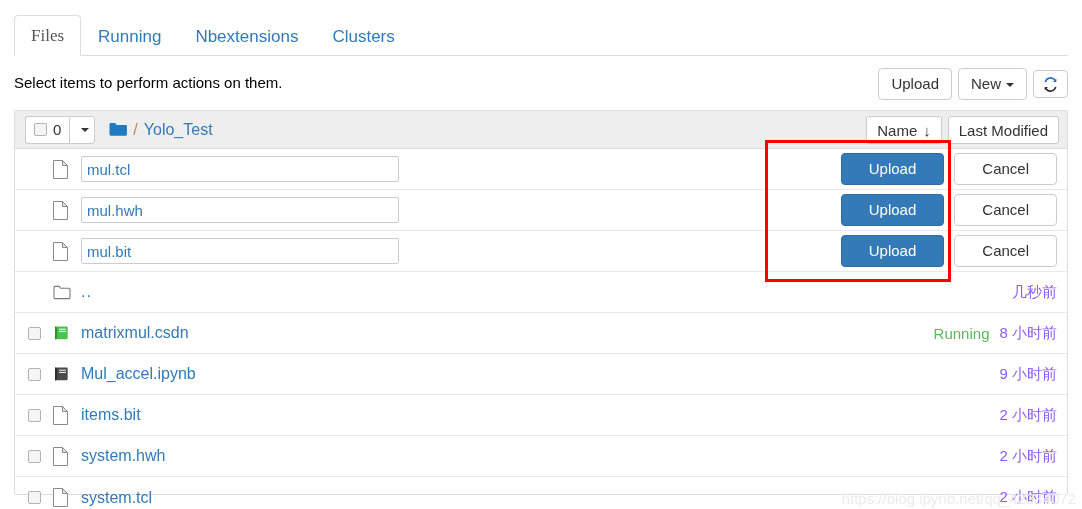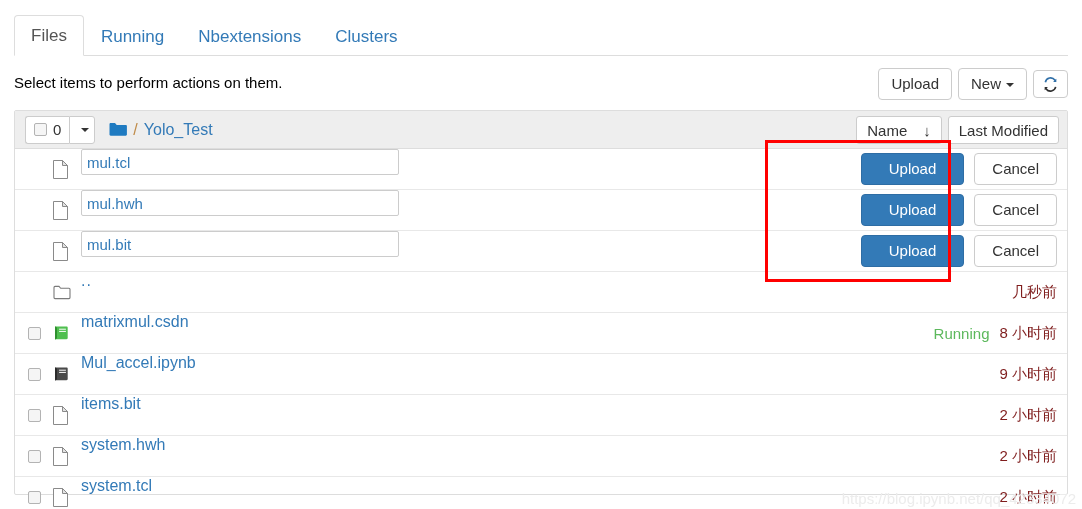--- a/index.html
+++ b/index.html
@@ -29,20 +29,21 @@
     margin-bottom: -1px;
     background: transparent;
     white-space: nowrap;
   }
   .tab.active {
     color: #555555;
     background: #ffffff;
     border: 1px solid #dddddd;
     border-bottom: 1px solid #ffffff;
     border-radius: 4px 4px 0 0;
+    font-family: Liberation Serif, serif;
   }
 
   
   .actionbar {
     position: absolute; left: 14px; top: 68px; width: 1054px; height: 38px;
   }
   .hint {
     position: absolute; left: 0; top: 6px;
     font-size: 15px; color: #000;
   }
@@ -119,29 +120,29 @@
     font-size: 16px;
   }
   .folder-ico { width: 18px; height: 15px; display: block; }
   .crumb-sep { color: #c08c4a; font-size: 16px; }
   .crumb-link { color: #337ab7; font-weight: normal; font-size: 16px; cursor: pointer; }
 
   .head-right { position: absolute; right: 8px; top: 5px; display: flex; gap: 6px; }
   .sortbtn {
     background: #ffffff; border: 1px solid #cccccc; border-radius: 3px;
     font-size: 15px; color: #333333; height: 28px;
-    padding: 0 10px; display: flex; align-items: center; gap: 16px;
+    padding: 0 10px; display: flex; align-items: center; gap: 6px;
     cursor: pointer; white-space: nowrap;
   }
 
   
   .row {
     height: 41px;
     border-bottom: 1px solid #e8e8e8;
-    display: flex; 
+    display: flex; align-items: center;
     padding: 0 8px 0 10px;
     position: relative;
   }
   .row:last-child { border-bottom: none; }
   .row-cb-slot { width: 28px; flex: none; display: flex; align-items: center; padding-left: 3px; }
   .row-ico-slot { width: 28px; flex: none; display: flex; align-items: center; }
   .file-ico { width: 15px; height: 19px; display: block; }
   .book-ico { width: 18px; height: 16px; display: block; }
   .dirup-ico { width: 18px; height: 15px; display: block; }
 
@@ -161,39 +162,39 @@
     padding: 2px 5px;
     background: #ffffff;
     outline: none;
   }
 
   .row-right {
     position: absolute; right: 10px; top: 0; height: 100%;
     display: flex; align-items: center; gap: 10px;
   }
   .running-badge { color: #5cb85c; font-size: 15px; }
-  .modified { font-size: 15px; color: #7f1d1d; white-space: nowrap; }
+  .modified { font-size: 15px; color: #8b5cf6; white-space: nowrap; }
 
   .btn-upload {
     background: #337ab7;
     border: 1px solid #2e6da4;
     border-radius: 4px;
     color: #ffffff;
     font-size: 15px;
     padding: 6px 27px;
     cursor: pointer;
     line-height: 1.2;
   }
   .btn-cancel {
     background: #ffffff;
     border: 1px solid #cccccc;
     border-radius: 4px;
     color: #333333;
     font-size: 15px;
-    padding: 6px 17px;
+    padding: 6px 27px;
     cursor: pointer;
     line-height: 1.2;
   }
 
   
   .annot {
     position: absolute;
     left: 765px; top: 140px; width: 186px; height: 142px;
     border: 3px solid #ff0000;
     pointer-events: none;

